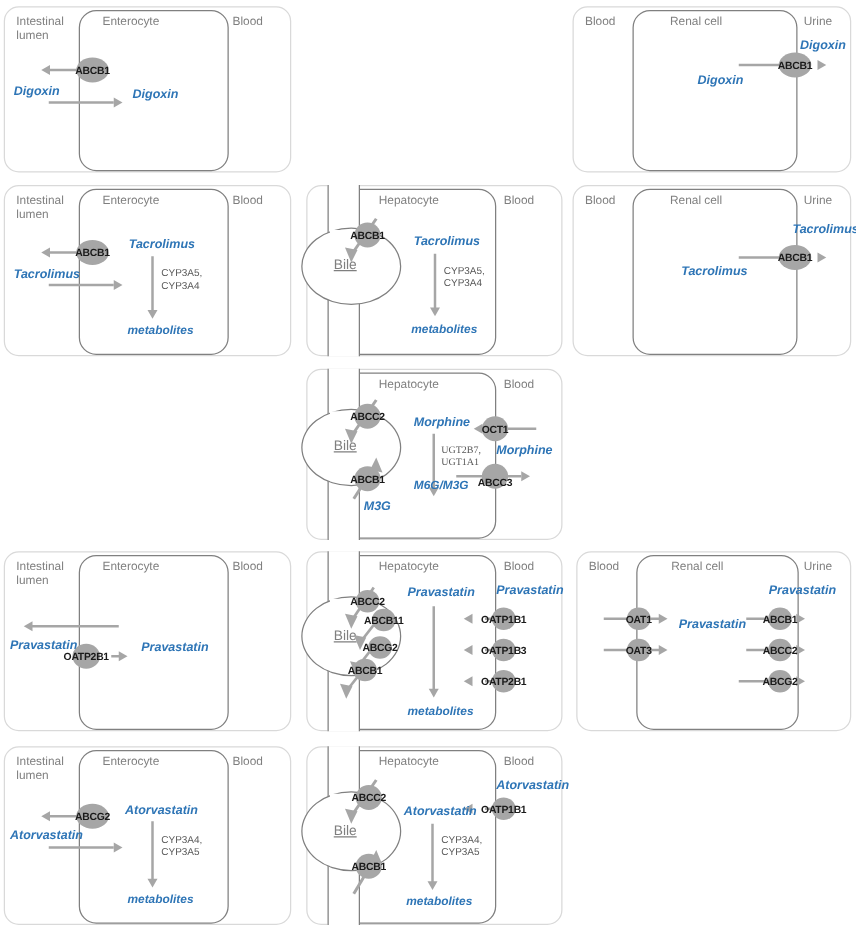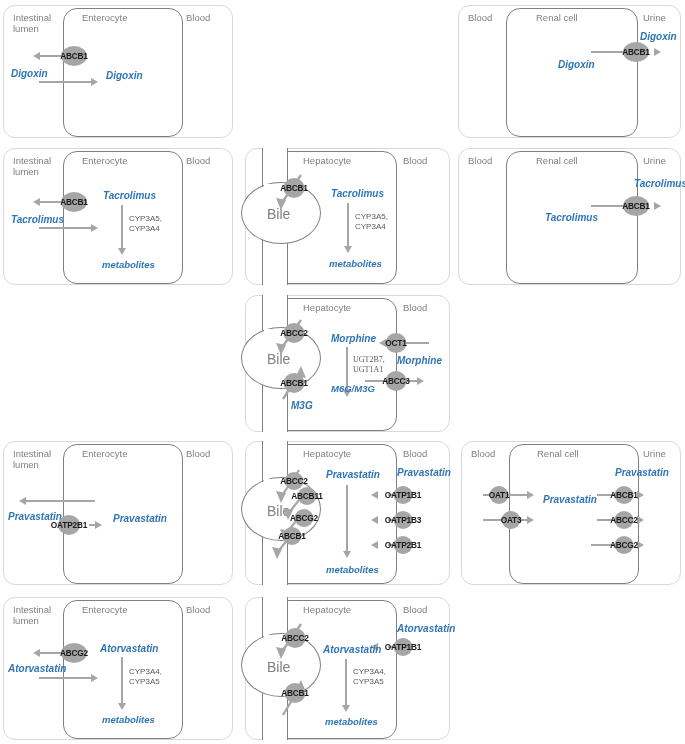--- a/index.html
+++ b/index.html
@@ -10,21 +10,21 @@
   
   .panel{position:absolute;box-sizing:border-box;}
   .outer{position:absolute;inset:0;border:1px solid #d9d9d9;border-radius:12px;background:#fff;}
   .cell{position:absolute;border:1.6px solid #808080;border-radius:14px;background:#fff;}
   .cell-label,.comp-label{position:absolute;color:#7f7f7f;font-size:9.5px;line-height:11px;
        white-space:pre-line;z-index:4;}
 
   
   .bile{position:absolute;border:1.6px solid #808080;border-radius:50%;background:#fff;z-index:3;}
   .bile-neck{position:absolute;background:#fff;z-index:3;}
-  .bile-label{position:absolute;color:#7f7f7f;font-size:14px;z-index:5;}
+  .bile-label{position:absolute;color:#7f7f7f;font-size:11px;z-index:5;text-decoration:underline;}
   .duct{position:absolute;border-left:1.6px solid #808080;border-right:1.6px solid #808080;
         background:#fff;z-index:2;}
 
   
   .tp{position:absolute;z-index:8;display:flex;align-items:center;justify-content:center;}
   .tp .oval{position:absolute;left:50%;top:50%;transform:translate(-50%,-50%);
        background:#a6a6a6;border-radius:50%;}
   .tp .tpname{position:relative;color:#1a1a1a;font-size:8.3px;font-weight:bold;
        letter-spacing:-.2px;white-space:nowrap;z-index:9;}
 
@@ -201,21 +201,21 @@
   <div class="arr h" style="left:154px;top:47px;width:30px;"></div>
   <div class="ah l" style="left:134px;top:43.8px;"></div>
   <div class="tp" style="left:133px;top:38px;width:36px;height:20px;">
     <span class="oval" style="width:21px;height:20px;"></span>
     <span class="tpname">OCT1</span>
   </div>
   <div class="drug" style="left:152px;top:60px;">Morphine</div>
 
   <div class="arr h" style="left:120px;top:85px;width:52px;"></div>
   <div class="ah r" style="left:172px;top:81.8px;"></div>
-  <div class="tp" style="left:131px;top:76px;width:40px;height:20px;">
+  <div class="tp" style="left:131px;top:76px;width:40px;height:20px;align-items:flex-end;">
     <span class="oval" style="width:21px;height:20px;"></span>
     <span class="tpname">ABCC3</span>
   </div>
 </div>
 
 <div class="panel" style="left:3px;top:441px;width:230px;height:144px;">
   <div class="outer"></div>
   <div class="cell" style="left:60px;top:3px;width:118px;height:138px;"></div>
   <div class="comp-label" style="left:10px;top:7px;">Intestinal
 lumen</div>
@@ -313,21 +313,21 @@
 
 <div class="panel" style="left:461px;top:441px;width:220px;height:144px;">
   <div class="outer"></div>
   <div class="cell" style="left:48px;top:3px;width:128px;height:138px;"></div>
   <div class="comp-label" style="left:10px;top:7px;">Blood</div>
   <div class="cell-label" style="left:76px;top:7px;">Renal cell</div>
   <div class="comp-label" style="left:182px;top:7px;">Urine</div>
 
   <div class="arr h" style="left:22px;top:53px;width:46px;"></div>
   <div class="ah r" style="left:66px;top:49.8px;"></div>
-  <div class="tp" style="left:20px;top:45px;width:36px;height:18px;">
+  <div class="tp" style="left:32px;top:45px;width:36px;height:18px;">
     <span class="oval" style="width:19px;height:18px;"></span>
     <span class="tpname">OAT1</span>
   </div>
 
   <div class="arr h" style="left:22px;top:78px;width:46px;"></div>
   <div class="ah r" style="left:66px;top:74.8px;"></div>
   <div class="tp" style="left:32px;top:70px;width:36px;height:18px;">
     <span class="oval" style="width:19px;height:18px;"></span>
     <span class="tpname">OAT3</span>
   </div>

